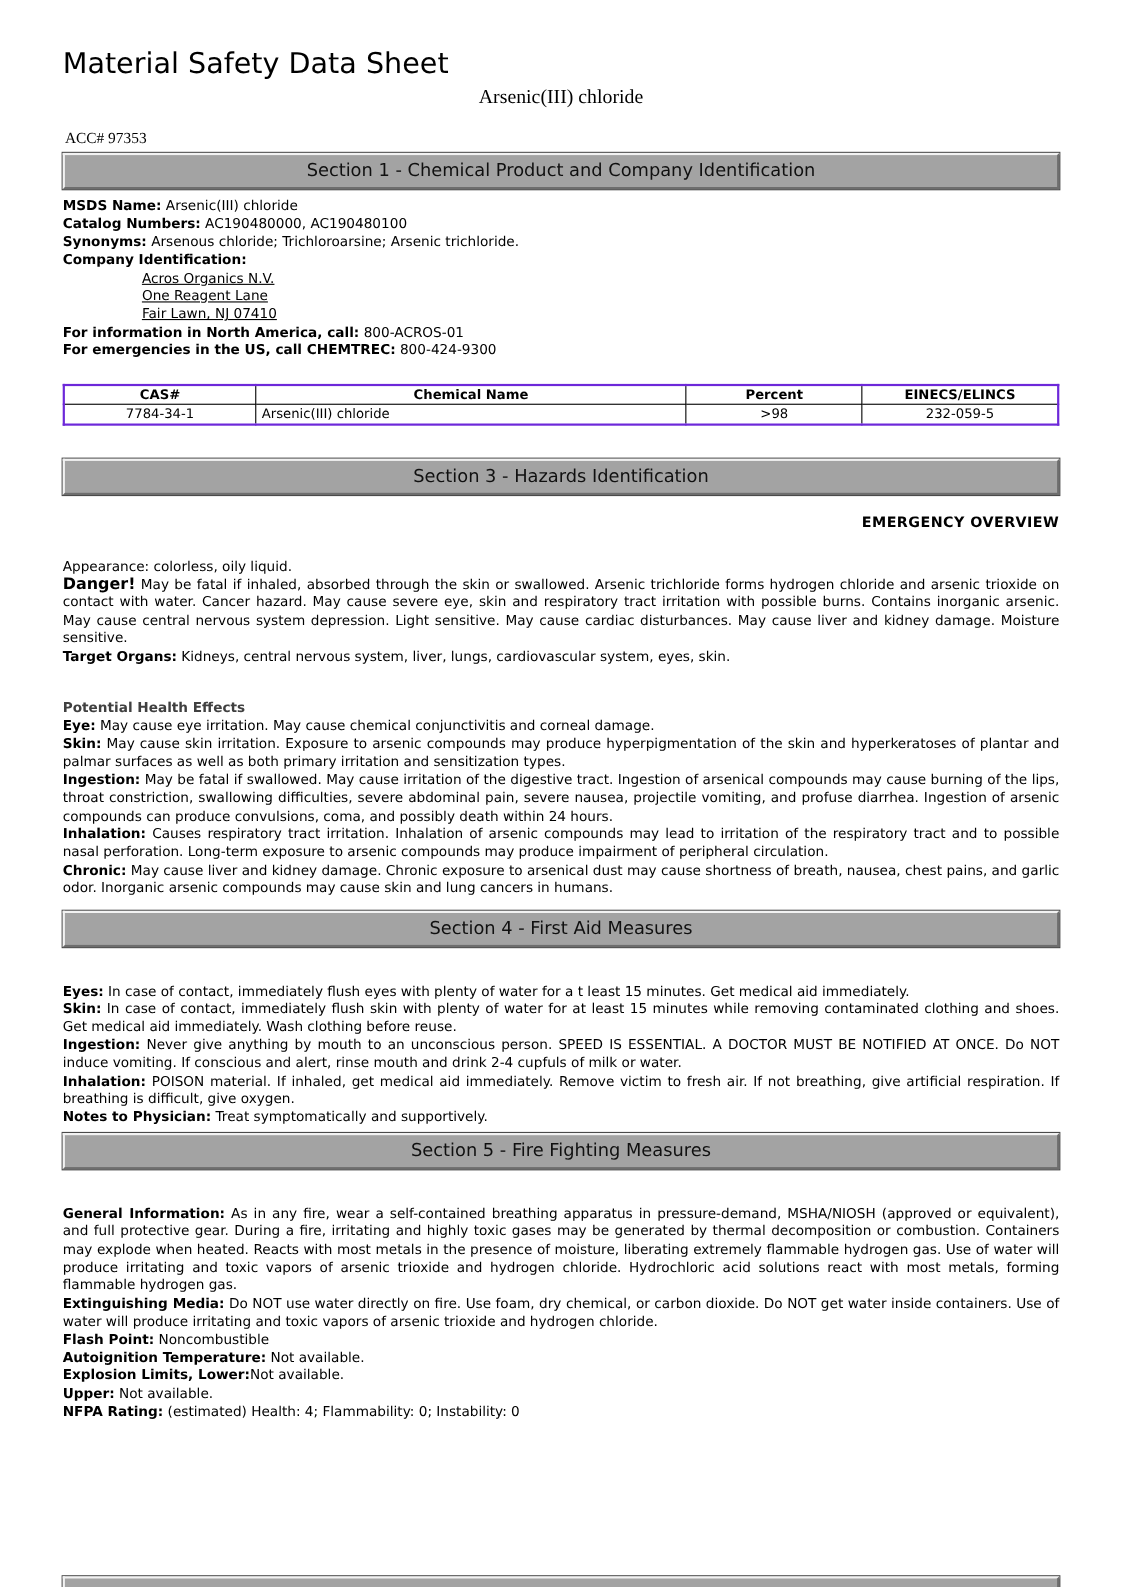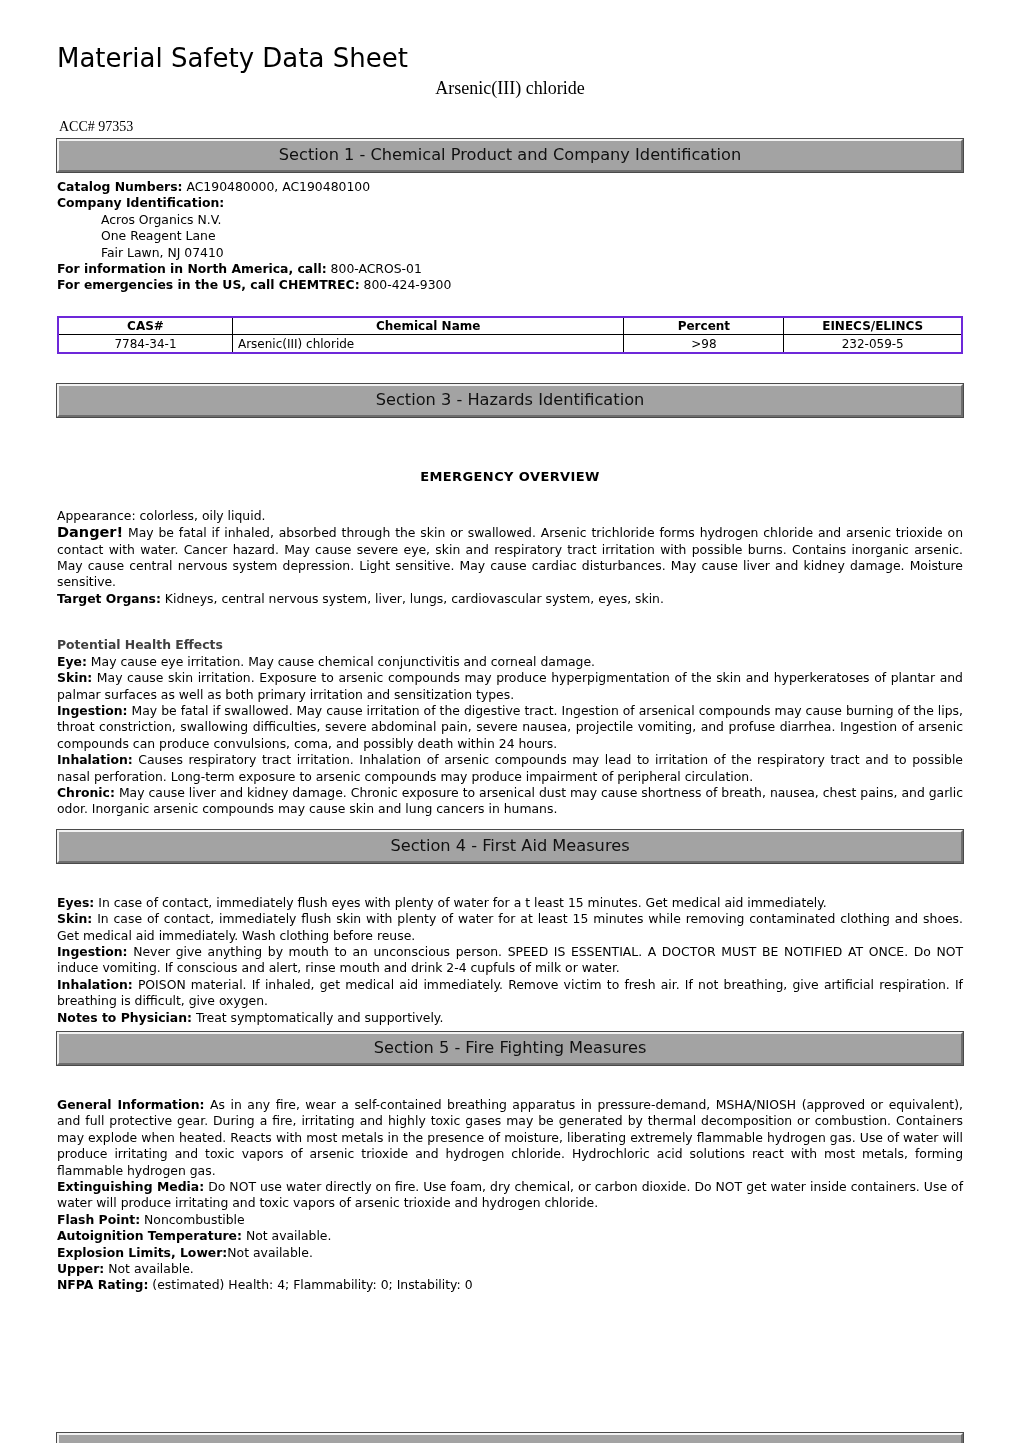--- a/index.html
+++ b/index.html
@@ -43,21 +43,21 @@
     font-size: 16.2px;
     color: #101010;
     padding: 4px 0 6px 0;
   }
 
   .para {
     text-align: justify;
     line-height: 16.4px;
   }
   .label { font-weight: bold; }
-  .indent { margin-left: 44px; }
+  .indent { margin-left: 72px; text-decoration: underline; }
 
   .s1-block { margin-top: 7px; }
   .bar-s2 { margin-top: 24px; }
   .bar-s3 { margin-top: 30px; }
   .bar-s4 { margin-top: 12px; }
   .bar-s5 { margin-top: 6px; }
   .s4-block { margin-top: 32px; }
   .s5-block { margin-top: 32px; }
 
   table.ingredients {
@@ -74,25 +74,25 @@
     vertical-align: middle;
   }
   table.ingredients th { font-weight: bold; text-align: center; }
   td.center, th.center { text-align: center; }
   col.c1 { width: 19.3%; }
   col.c2 { width: 43.3%; }
   col.c3 { width: 17.7%; }
   col.c4 { width: 19.7%; }
 
   .eo-heading {
-    text-align: center;
+    text-align: right;
     font-weight: bold;
     font-size: 13px;
     letter-spacing: 0.4px;
-    margin-top: 52px;
+    margin-top: 18px;
   }
   .appearance { margin-top: 24px; }
   .danger-label { font-weight: bold; font-size: 14.5px; }
   .phe-heading {
     font-weight: bold;
     color: #404040;
     margin-top: 30px;
     line-height: 16.4px;
   }
 
@@ -110,21 +110,23 @@
 <div class="content">
 
   <div class="doc-title">Material Safety Data Sheet</div>
   <div class="doc-subtitle">Arsenic(III) chloride</div>
   <div class="acc">ACC# 97353</div>
 
   <div class="section-bar bar-s1">
     <span>Section 1 - Chemical Product and Company Identification</span>
   </div>
   <div class="s1-block">
+    <p class="para"><b class="label">MSDS Name:</b> <span>Arsenic(III) chloride</span></p>
     <p class="para"><b class="label">Catalog Numbers:</b> <span>AC190480000, AC190480100</span></p>
+    <p class="para"><b class="label">Synonyms:</b> <span>Arsenous chloride; Trichloroarsine; Arsenic trichloride.</span></p>
     <p class="para"><b class="label">Company Identification:</b></p>
     <div class="indent">
       <p class="para">Acros Organics N.V.</p>
       <p class="para">One Reagent Lane</p>
       <p class="para">Fair Lawn, NJ 07410</p>
     </div>
     <p class="para"><b class="label">For information in North America, call:</b> <span>800-ACROS-01</span></p>
     <p class="para"><b class="label">For emergencies in the US, call CHEMTREC:</b> <span>800-424-9300</span></p>
   </div>
 

